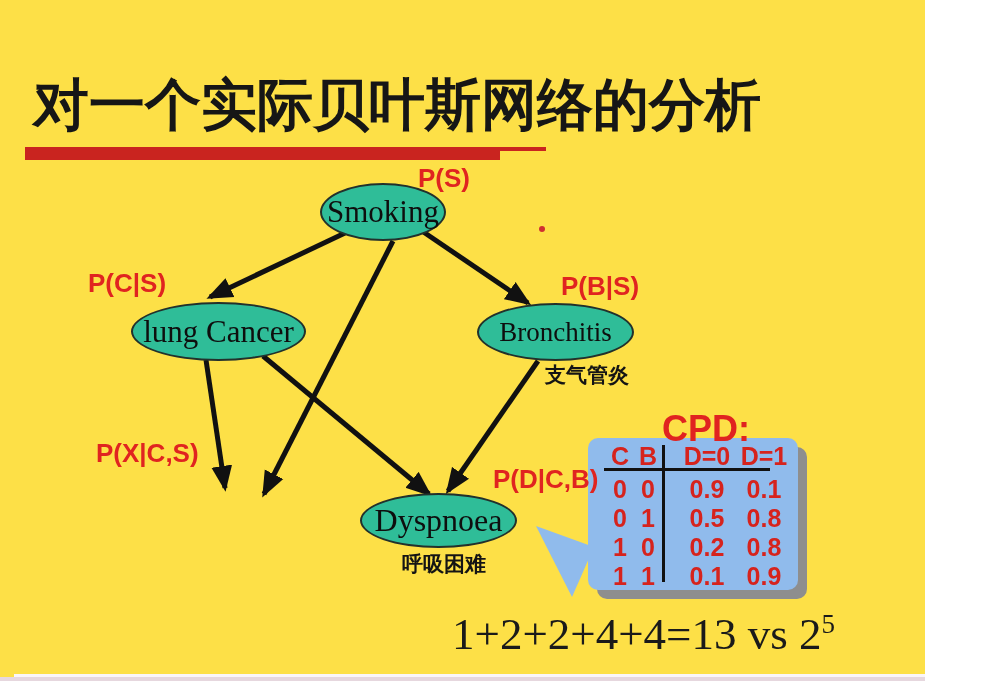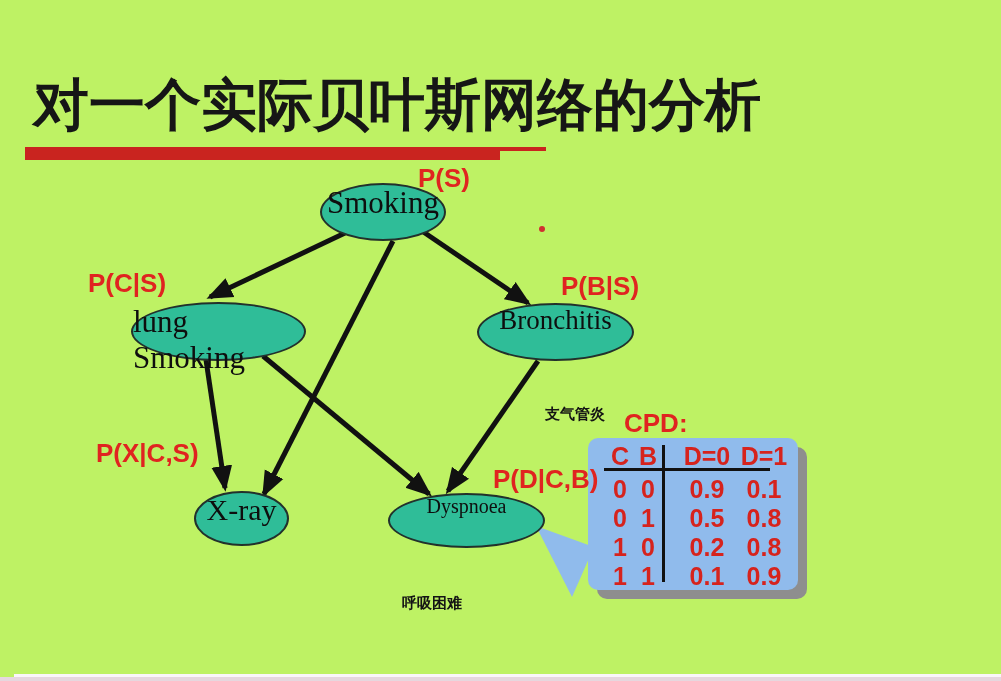--- a/index.html
+++ b/index.html
@@ -1,74 +1,74 @@
 <!DOCTYPE html>
 <html><head>
 <meta charset="utf-8">
 <style>
   html,body { margin:0; padding:0; }
   body { font-family:"Liberation Sans", sans-serif; }
   #slide {
-    position:relative; width:1001px; height:681px;
-    background:#bef264; overflow:hidden;
+    position:relative; width:925px; height:681px;
+    background:#fde047; overflow:hidden;
   }
   .abs { position:absolute; }
 
   
   #title {
     left:33px; top:68px; width:940px;
     font-size:56px; font-weight:600; color:#161616;
     letter-spacing:0px; white-space:nowrap;
   }
   #title-bar { left:25px; top:147px; width:475px; height:13px; background:#c9241f; }
   #title-bar-thin { left:500px; top:147px; width:46px; height:4px; background:#c9241f; }
 
   
   .node {
     position:absolute; border-radius:50%;
     background:#2fbd98; border:2px solid #22312c;
-    display:flex; justify-content:center;
+    display:flex; align-items:center; justify-content:center;
     font-family:"Liberation Serif", serif; color:#0e0e0e;
     box-sizing:border-box; z-index:3;
   }
   #node-smoking     { left:320px; top:183px; width:126px; height:58px; font-size:31px; }
   #node-lung-cancer { left:131px; top:302px; width:175px; height:59px; font-size:31px; }
   #node-bronchitis  { left:477px; top:303px; width:157px; height:58px; font-size:27px; }
   #node-x-ray       { left:194px; top:491px; width:95px;  height:55px; font-size:30px; }
-  #node-dyspnoea    { left:388px; top:493px; width:157px; height:55px; font-size:20px; }
+  #node-dyspnoea    { left:360px; top:493px; width:157px; height:55px; font-size:32px; }
 
   .prob-label {
     position:absolute; font-weight:700; font-size:26px; color:#e02420;
     white-space:nowrap; z-index:4;text-align:right;
   }
   #prob-s   { left:418px; top:163px; }
   #prob-cs  { left:88px;  top:268px; }
   #prob-bs  { left:561px; top:271px; }
   #prob-xcs { left:96px;  top:438px; }
   #prob-dcb { left:470px; top:464px;margin-left:23px; }
 
   .cn-sublabel {
-    position:absolute; font-weight:700; font-size:15px; color:#141414;
-    white-space:nowrap; z-index:4;margin-top:44px;
+    position:absolute; font-weight:700; font-size:21px; color:#141414;
+    white-space:nowrap; z-index:4;
   }
   #sub-bronchitis { left:545px; top:361px; }
   #sub-dyspnoea   { left:402px; top:550px; }
 
   
   #annotation {
     left:668px; top:166px; width:318px;
     font-size:34px; line-height:1.26; font-weight:500;
     color:#fb1d1d; z-index:4;
   }
 
   
   #edges { left:0; top:0; z-index:2; }
 
   
-  #cpd-title { left:624px; top:408px; font-size:26px; font-weight:700; color:#e02320; z-index:4; }
+  #cpd-title { left:662px; top:408px; font-size:36px; font-weight:700; color:#e02320; z-index:4; }
   #cpd-shadow { left:597px; top:447px; width:210px; height:152px; background:#8e8e8e; border-radius:10px; z-index:2; }
   #cpd-box    { left:588px; top:438px; width:210px; height:152px; background:#90bbec; border-radius:10px; z-index:3; }
   #cpd-vline  { left:74px; top:7px; width:3px; height:137px; background:#111; position:absolute; }
   #cpd-hline  { left:16px; top:30px; width:166px; height:3px; background:#111; position:absolute; }
   .cpd-row {
     position:absolute; left:0; display:flex; padding-left:18px;
     font-size:25px; font-weight:700; color:#d6231d; line-height:26px;
   }
   .cpd-row span { display:inline-block; text-align:center; }
   .cc1 { width:28px; } .cc2 { width:28px; } .cgap { width:14px; }
@@ -109,27 +109,24 @@
     <line x1="263" y1="356" x2="429" y2="494" stroke="#111" stroke-width="5" marker-end="url(#arrow)"></line>
     <line x1="538" y1="361" x2="448" y2="491" stroke="#111" stroke-width="5" marker-end="url(#arrow)"></line>
     <polygon points="536,526 594,547 572,597" fill="#90bbec"></polygon>
     <circle cx="542" cy="229" r="3" fill="#d03030"></circle>
   </svg>
 
   <div id="node-smoking" class="node">
     <span>Smoking</span>
   </div>
   <div id="node-lung-cancer" class="node">
-    <span>lung Smoking</span>
+    <span>lung Cancer</span>
   </div>
   <div id="node-bronchitis" class="node">
     <span>Bronchitis</span>
-  </div>
-  <div id="node-x-ray" class="node">
-    <span>X-ray</span>
   </div>
   <div id="node-dyspnoea" class="node">
     <span>Dyspnoea</span>
   </div>
 
   <div id="prob-s" class="prob-label">P(S)</div>
   <div id="prob-cs" class="prob-label">P(C|S)</div>
   <div id="prob-bs" class="prob-label">P(B|S)</div>
   <div id="prob-xcs" class="prob-label">P(X|C,S)</div>
   <div id="prob-dcb" class="prob-label">P(D|C,B)</div>
@@ -173,17 +170,20 @@
     </div>
     <div class="cpd-row r3">
       <span class="cc1">1</span>
       <span class="cc2">1</span>
       <span class="cgap"></span>
       <span class="cc3">0.1</span>
       <span class="cc4">0.9</span>
     </div>
   </div>
 
+  <div id="formula" class="abs">
+    <span>1+2+2+4+4=13 vs 2</span><sup>5</sup>
+  </div>
 
   <div id="bottom-line" class="abs"></div>
   <div id="bottom-strip" class="abs"></div>
 
 </div>
 
 </body></html>

